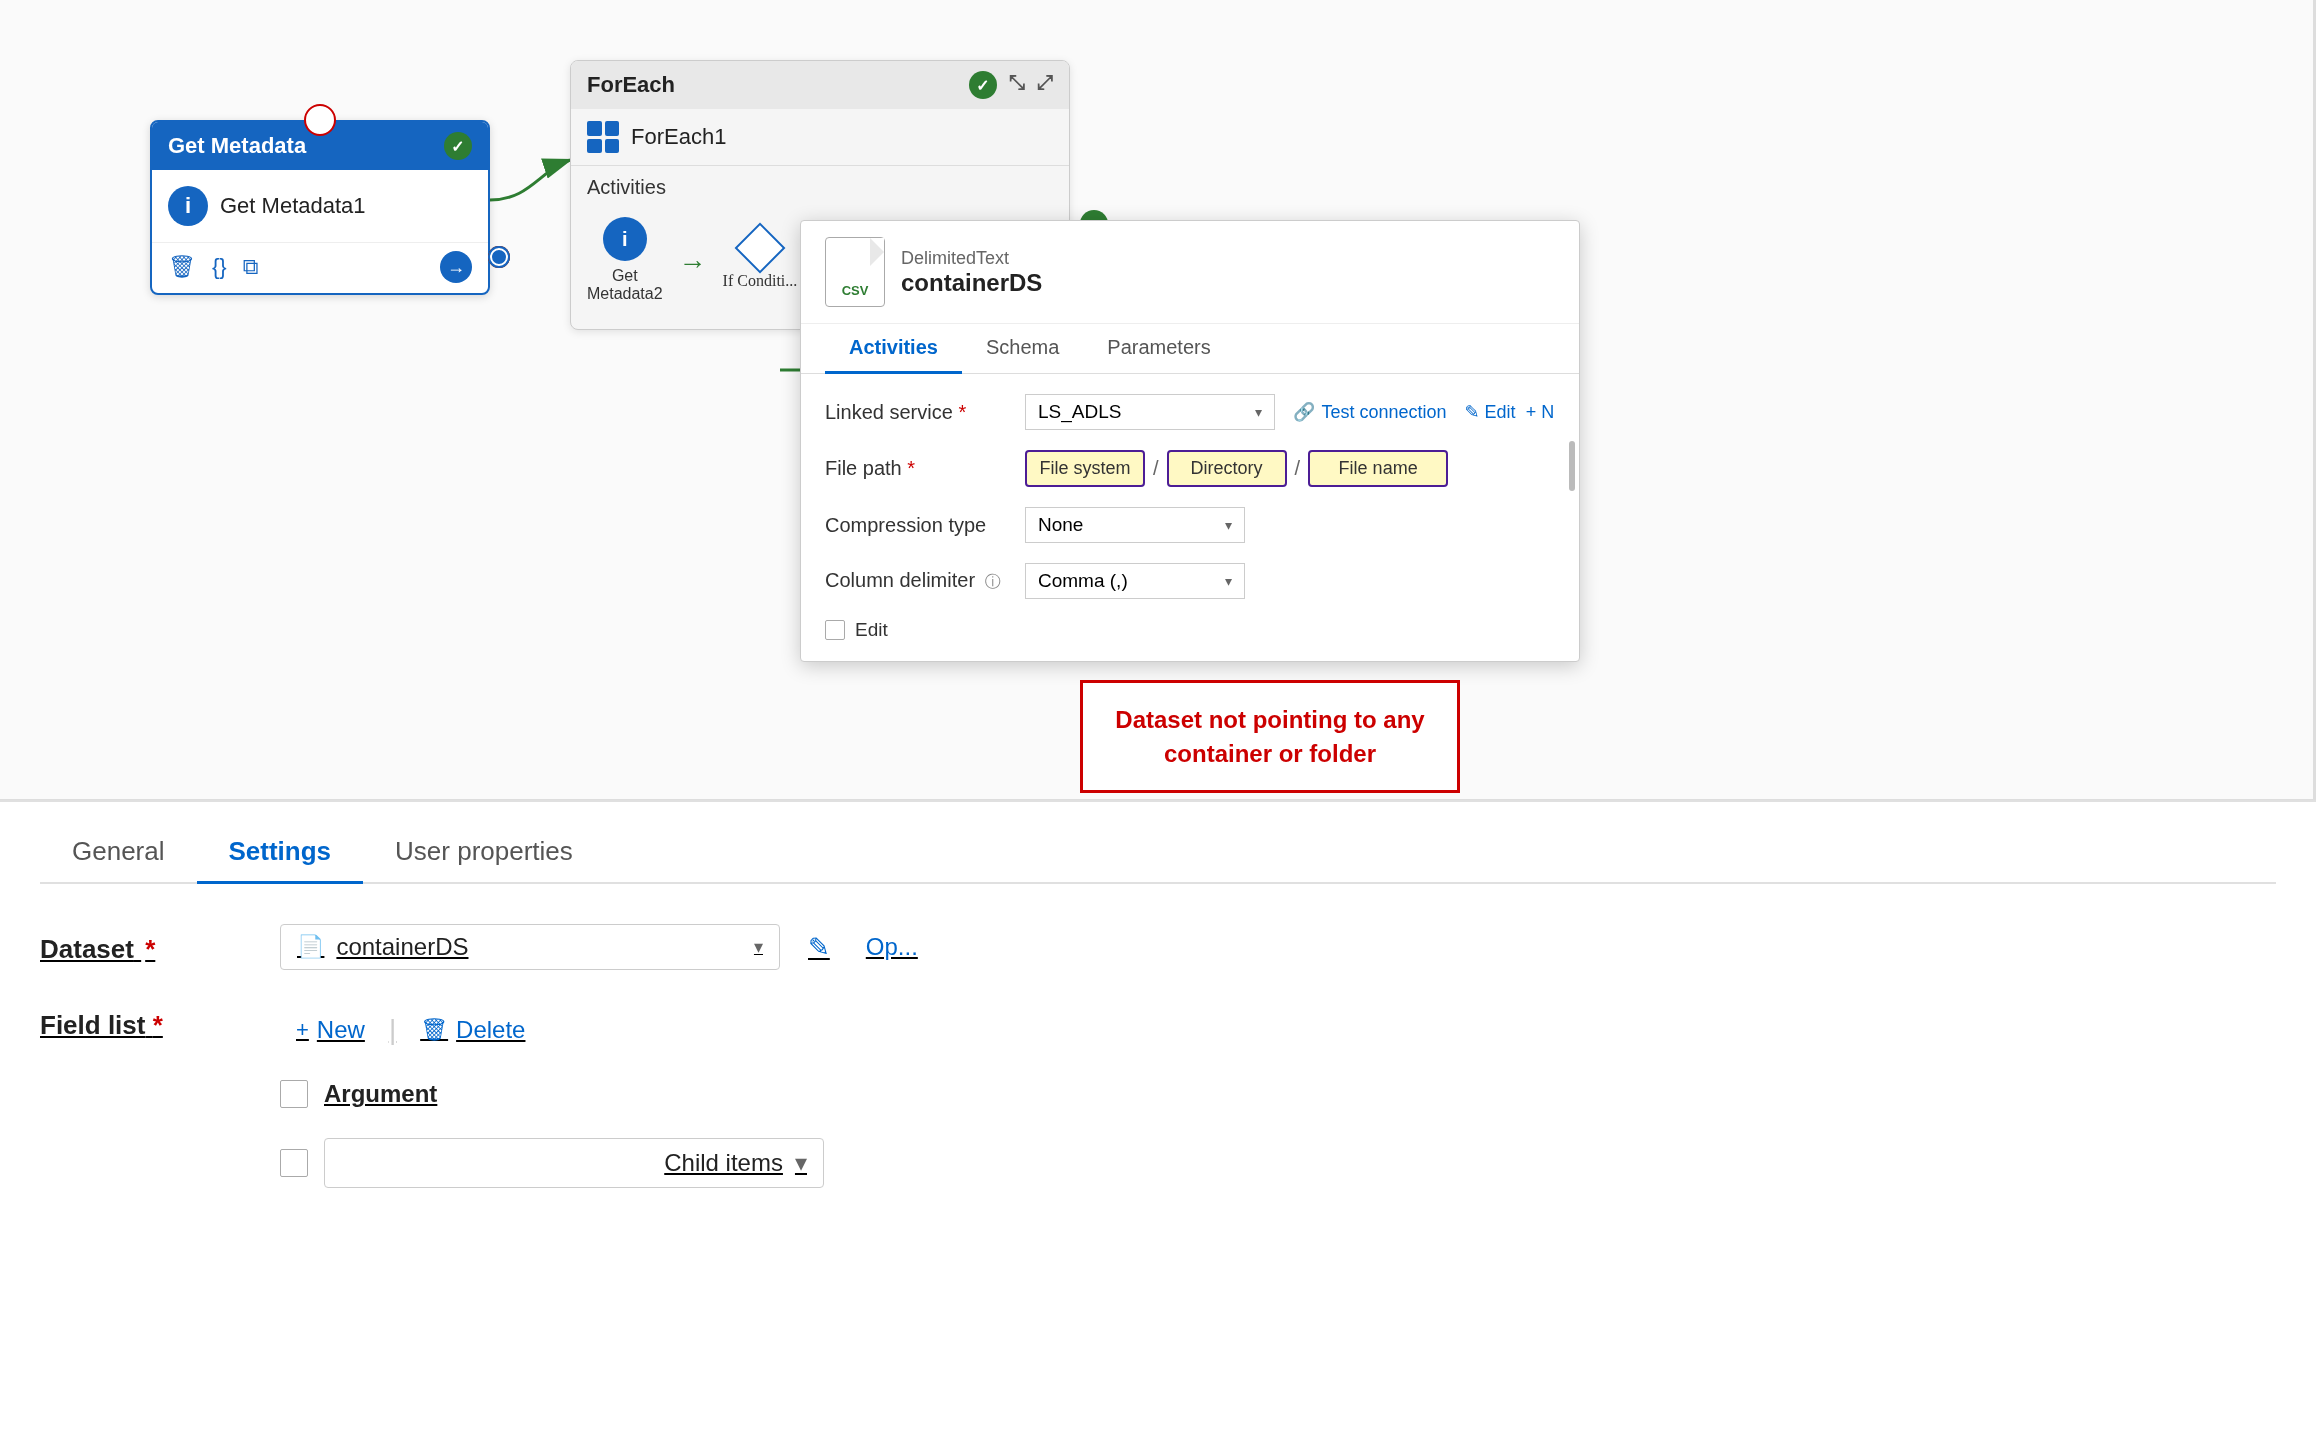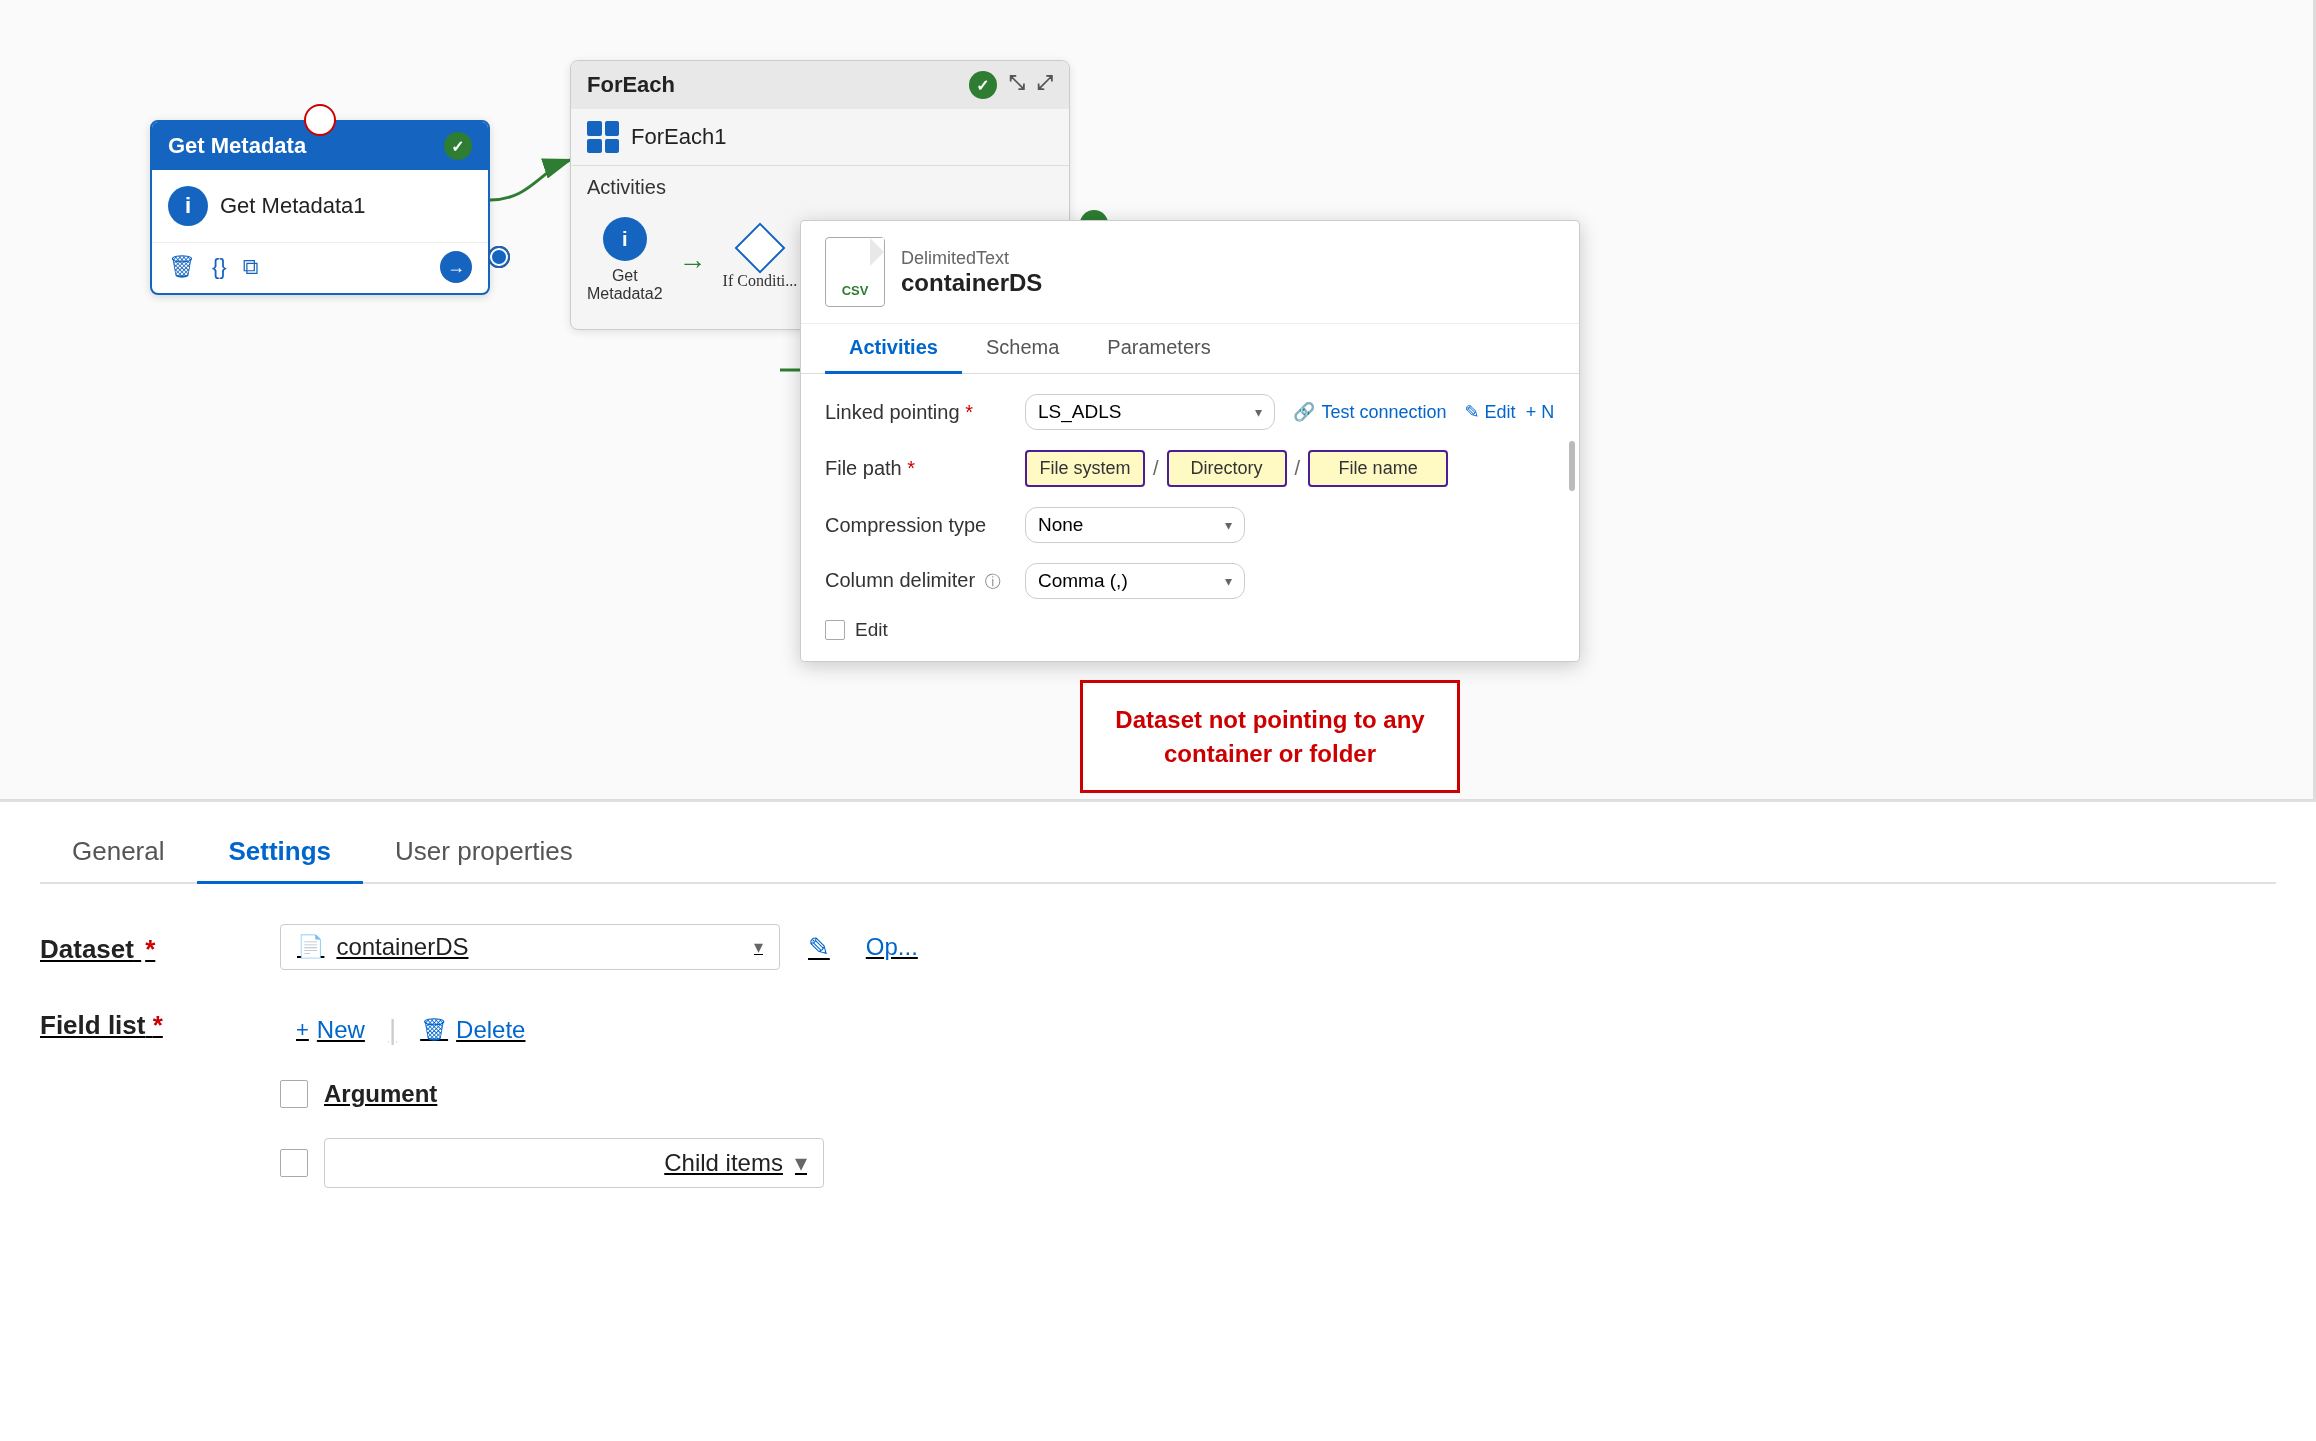--- a/index.html
+++ b/index.html
@@ -525,21 +525,21 @@
     .dp-field-control {
       display: flex;
       align-items: center;
       gap: 10px;
       flex: 1;
     }
     .dp-dropdown {
       display: flex;
       align-items: center;
       border: 1px solid #ccc;
-      border-radius: 12px;
+      border-radius: 0;
       padding: 6px 12px;
       background: #fff;
       font-size: 19px;
       gap: 8px;
       min-width: 250px;
       cursor: pointer;
     }
     .dp-dropdown .dd-text {
       flex: 1;
     }
@@ -799,21 +799,21 @@
     <div class="dataset-panel-tabs">
       <div class="dataset-panel-tab active">Activities</div>
       <div class="dataset-panel-tab">Schema</div>
       <div class="dataset-panel-tab">Parameters</div>
     </div>
 
     <div class="dataset-panel-body">
 
       <div class="dp-field-row">
         <span class="dp-field-label">
-          <span>Linked pointing</span>
+          <span>Linked service</span>
           <span class="req"> *</span>
         </span>
         <div class="dp-field-control">
           <div class="dp-dropdown">
             <span class="dd-text">LS_ADLS</span>
             <span class="dd-arrow">▾</span>
           </div>
           <span class="test-conn-btn">
             <span>🔗</span>
             <span>Test connection</span>

